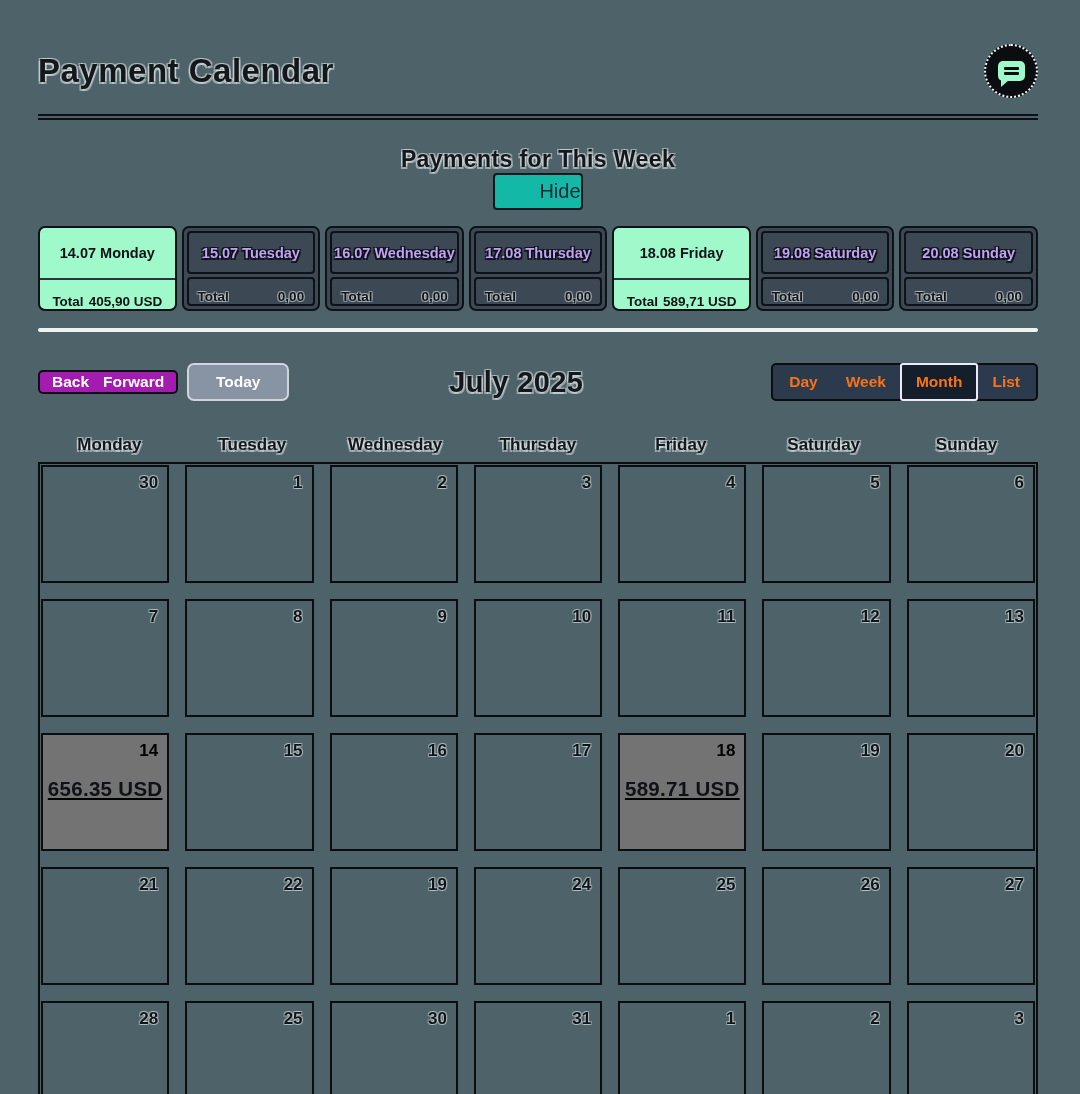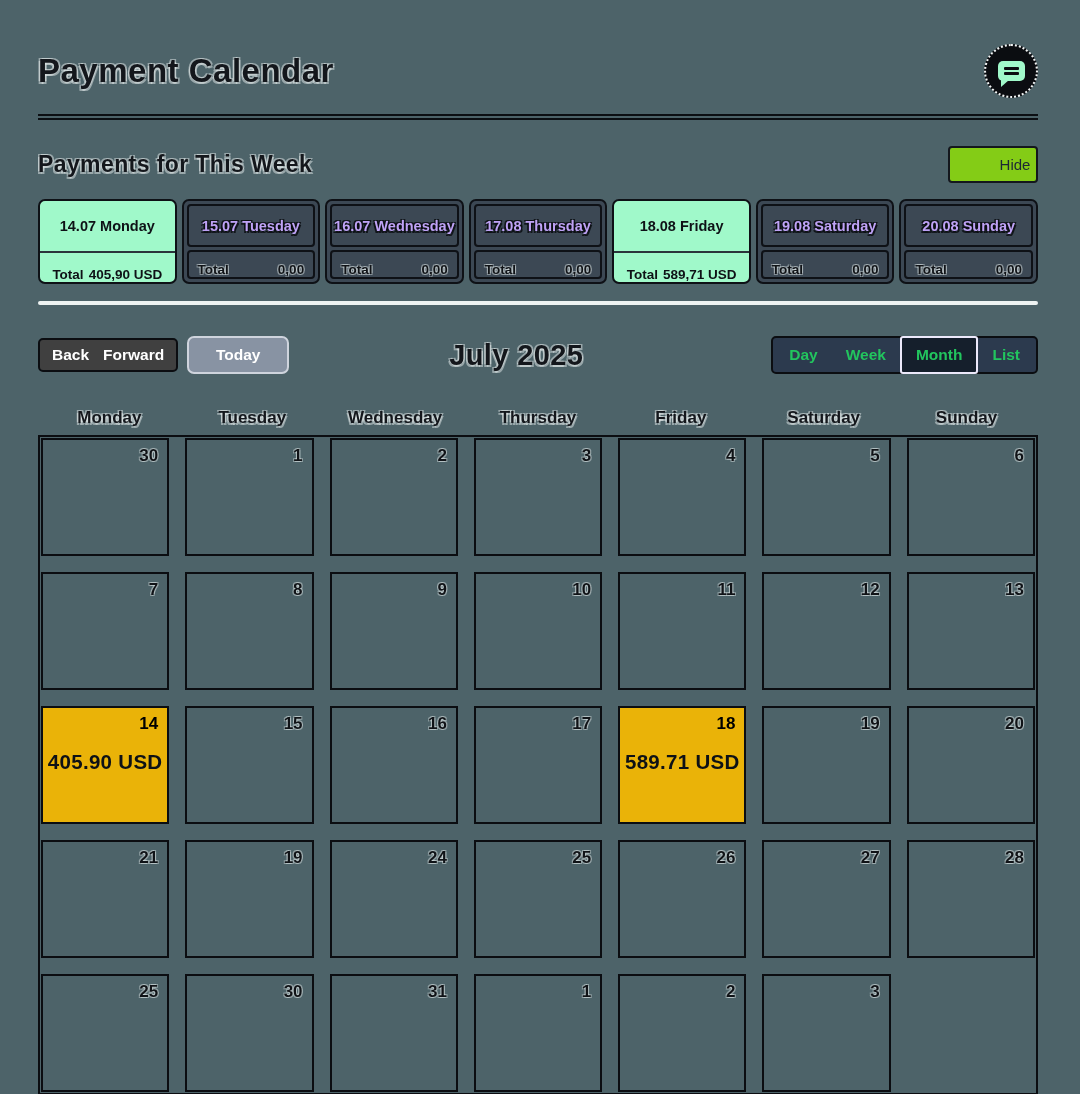--- a/index.html
+++ b/index.html
@@ -40,74 +40,74 @@
   .bubble::after {
     content: ""; position: absolute; left: 3px; bottom: -6px;
     border-left: 8px solid #a0f9ca; border-bottom: 7px solid transparent;
   }
   .bubble .line { position: absolute; left: 6px; right: 6px; height: 2.5px; background: #0b0d11; border-radius: 1px; }
   .bubble .l1 { top: 6px; } .bubble .l2 { top: 11px; }
 
   .header-rule { margin-top: 16px; border-top: 6px double #0c0f13; }
 
   
-  .week-head { margin-top: 26px; display: flex; justify-content: space-between; align-items: center; }
+  .week-head { margin-top: 26px; display: flex; justify-content: space-between; align-items: center; flex-direction: column; }
   .week-title { font-size: 23px; font-weight: bold; letter-spacing: .4px; }
   .hide-btn {
-    width: 90px; height: 37px; background: #84cc16; color: #1d2835;
-    border: 2px solid #14171d; border-radius: 4px; font-size: 15px;
+    width: 90px; height: 37px; background: #14b8a6; color: #1d2835;
+    border: 2px solid #14171d; border-radius: 4px; font-size: 20px;
     font-family: "Liberation Sans", sans-serif; cursor: pointer; padding-left: 44px;
   }
   .cards { margin-top: 16px; display: grid; grid-template-columns: repeat(7, 1fr); gap: 5px; height: 85px; }
   .card { border: 2px solid #0e1116; border-radius: 7px; display: flex; flex-direction: column; overflow: hidden; cursor: pointer; }
   .card.dark { background: #3c4854; padding: 3px; gap: 3px; }
   .card.green { background: #a0f9ca; }
   .card-header { flex: 1; display: flex; align-items: center; justify-content: center; font-weight: bold; font-size: 14.5px; }
   .card.dark .card-header { border: 2px solid #0e1116; border-radius: 4px; }
   .card.green .card-header { border-bottom: 2px solid #2a353b; color: #0e1116; }
   .card-total { height: 29px; display: flex; align-items: flex-end; font-weight: bold; font-size: 13.5px; }
   .card.dark .card-total { border: 2px solid #0e1116; border-radius: 4px; justify-content: space-between; padding: 0 9px; }
   .card.green .card-total { justify-content: center; gap: 5px; color: #0e1116; }
 
   .week-sep { margin-top: 17px; height: 4px; background: #eef3f2; border-radius: 2px; }
 
   
   .toolbar { margin-top: 31px; display: flex; align-items: center; }
   .nav-group {
-    background: #404040; border: 2px solid #0b0d11; border-radius: 5px;
-    height: 34px; display: flex; align-items: center; padding: 0 12px; gap: 14px;
+    background: #a21caf; border: 2px solid #0b0d11; border-radius: 5px;
+    height: 24px; display: flex; align-items: center; padding: 0 12px; gap: 14px;
   }
   .nav-group span { color: #ffffff; font-weight: bold; font-size: 15.5px; cursor: pointer; }
   .today-btn {
     margin-left: 9px; width: 102px; height: 38px; background: #8893a3;
     border: 2px solid #cfd4dd; border-radius: 7px; color: #ffffff;
     font-weight: bold; font-size: 15.5px; font-family: "Liberation Sans", sans-serif; cursor: pointer;
   }
   .month-title { flex: 1; text-align: center; font-size: 29px; font-weight: bold; letter-spacing: .4px; padding-right: 28px; }
   .views-group {
     background: #2c3a4e; border: 2px solid #0b0d11; border-radius: 5px;
     height: 38px; display: flex; align-items: stretch; padding: 0 2px;
   }
   .view-btn {
-    background: transparent; border: none; color: #22c55e; font-weight: bold;
+    background: transparent; border: none; color: #f97316; font-weight: bold;
     font-size: 15.5px; padding: 0 14px; font-family: "Liberation Sans", sans-serif; cursor: pointer;
   }
   .view-btn.active {
     background: #151f2c; border: 2px solid #ece9fb; border-radius: 3px; margin: -2px 0;
   }
 
   
   .weekdays { margin-top: 34px; display: grid; grid-template-columns: repeat(7, 1fr); }
   .weekday { text-align: center; font-size: 17px; font-weight: bold; }
   .grid {
     margin-top: 7px; display: grid; grid-template-columns: repeat(7, 1fr);
     grid-auto-rows: 118px; gap: 16px; border: 2px solid #0b0d11; padding: 1px;
   }
   .cell { background: #4d6369; border: 2px solid #0b0d11; position: relative; cursor: pointer; }
-  .cell.highlight { background: #eab308; }
+  .cell.highlight { background: #737373; text-decoration: underline; }
   .cell .day-num { position: absolute; top: 6px; right: 9px; font-size: 17px; font-weight: bold; }
   .cell .amount { padding-top: 42px; text-align: center; font-size: 20.5px; font-weight: bold; color: #0e1116; letter-spacing: .3px; }
 </style>
 </head>
 <body>
 
 <div class="page">
 
   <div class="header">
     <div class="app-title halo">Payment Calendar</div>
@@ -241,21 +241,21 @@
         <div class="day-num halo-sm">11</div>
       </div>
       <div class="cell">
         <div class="day-num halo-sm">12</div>
       </div>
       <div class="cell">
         <div class="day-num halo-sm">13</div>
       </div>
       <div class="cell highlight">
         <div class="day-num">14</div>
-        <div class="amount">405.90 USD</div>
+        <div class="amount">656.35 USD</div>
       </div>
       <div class="cell">
         <div class="day-num halo-sm">15</div>
       </div>
       <div class="cell">
         <div class="day-num halo-sm">16</div>
       </div>
       <div class="cell">
         <div class="day-num halo-sm">17</div>
       </div>
@@ -266,20 +266,23 @@
       <div class="cell">
         <div class="day-num halo-sm">19</div>
       </div>
       <div class="cell">
         <div class="day-num halo-sm">20</div>
       </div>
       <div class="cell">
         <div class="day-num halo-sm">21</div>
       </div>
       <div class="cell">
+        <div class="day-num halo-sm">22</div>
+      </div>
+      <div class="cell">
         <div class="day-num halo-sm">19</div>
       </div>
       <div class="cell">
         <div class="day-num halo-sm">24</div>
       </div>
       <div class="cell">
         <div class="day-num halo-sm">25</div>
       </div>
       <div class="cell">
         <div class="day-num halo-sm">26</div>

